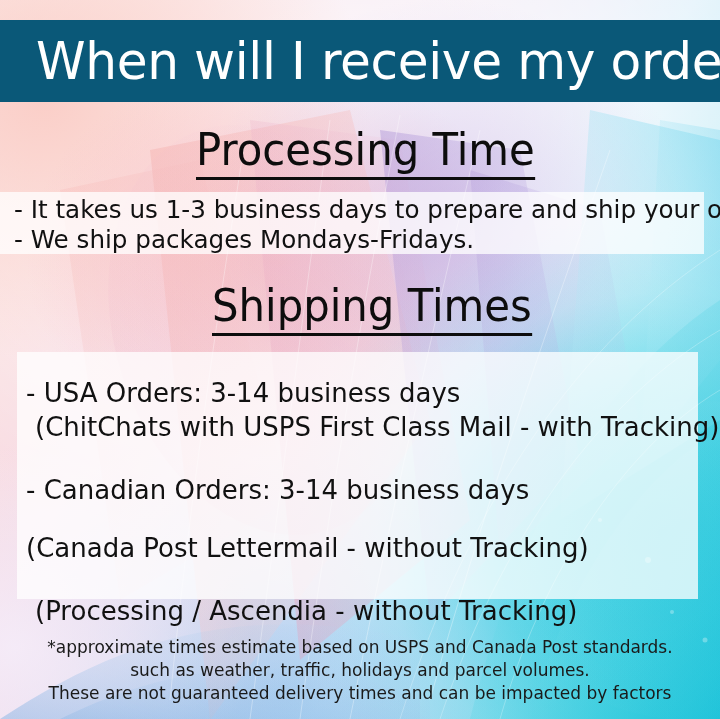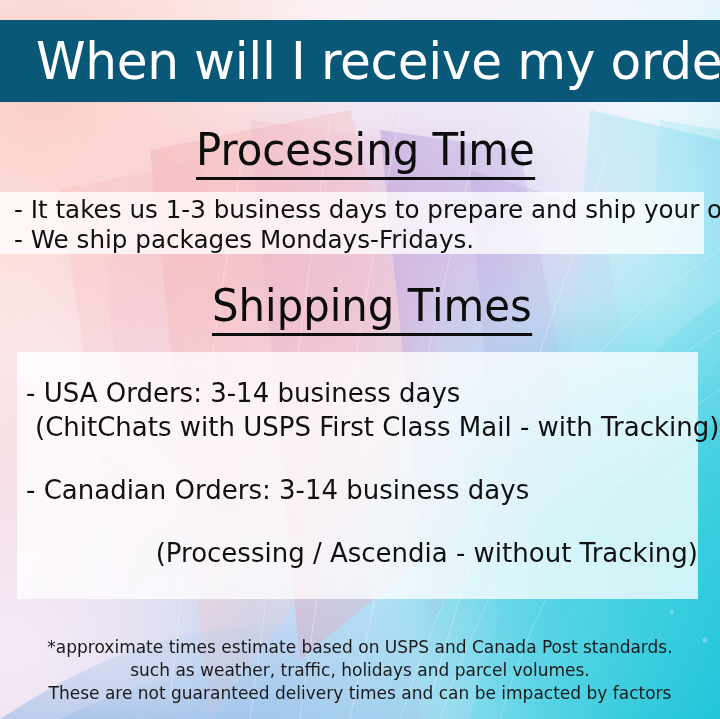--- a/index.html
+++ b/index.html
@@ -155,21 +155,21 @@
     width: 672px;
   }
   .ship-block {
     color: #111111;
     font-size: 26px;
     line-height: 34px;
     white-space: nowrap;
   }
   .ship-block + .ship-block { margin-top: 29px; }
   .ship-sub { display: block; }
-  .indent-1 { padding-left: 9px; text-align: right; }
+  .indent-1 { padding-left: 9px; }
   .indent-0 { padding-left: 0px; margin-top: 24px; }
 
   
   .footnote {
     position: absolute;
     left: 0;
     top: 636px;
     width: 720px;
     text-align: center;
     color: #1a1a1a;
@@ -284,20 +284,21 @@
 
   <div class="ship-list">
 
     <div class="ship-block">
       <span class="ship-sub indent-0">- USA Orders: 3-14 business days</span>
       <span class="ship-sub indent-1">(ChitChats with USPS First Class Mail - with Tracking)</span>
     </div>
 
     <div class="ship-block">
       <span class="ship-sub indent-0">- Canadian Orders: 3-14 business days</span>
+      <span class="ship-sub indent-0">(Canada Post Lettermail - without Tracking)</span>
     </div>
 
     <div class="ship-block">
       <span class="ship-sub indent-1">(Processing / Ascendia - without Tracking)</span>
     </div>
 
   </div>
 
   <div class="footnote">
     <span>*approximate times estimate based on USPS and Canada Post standards.</span>

